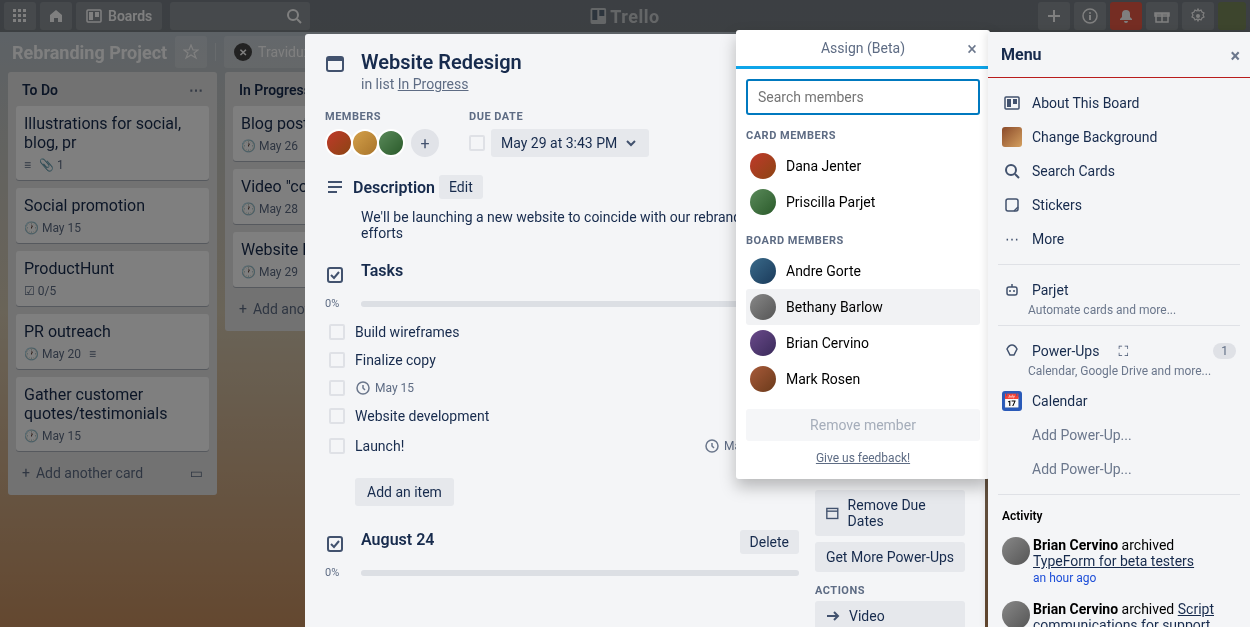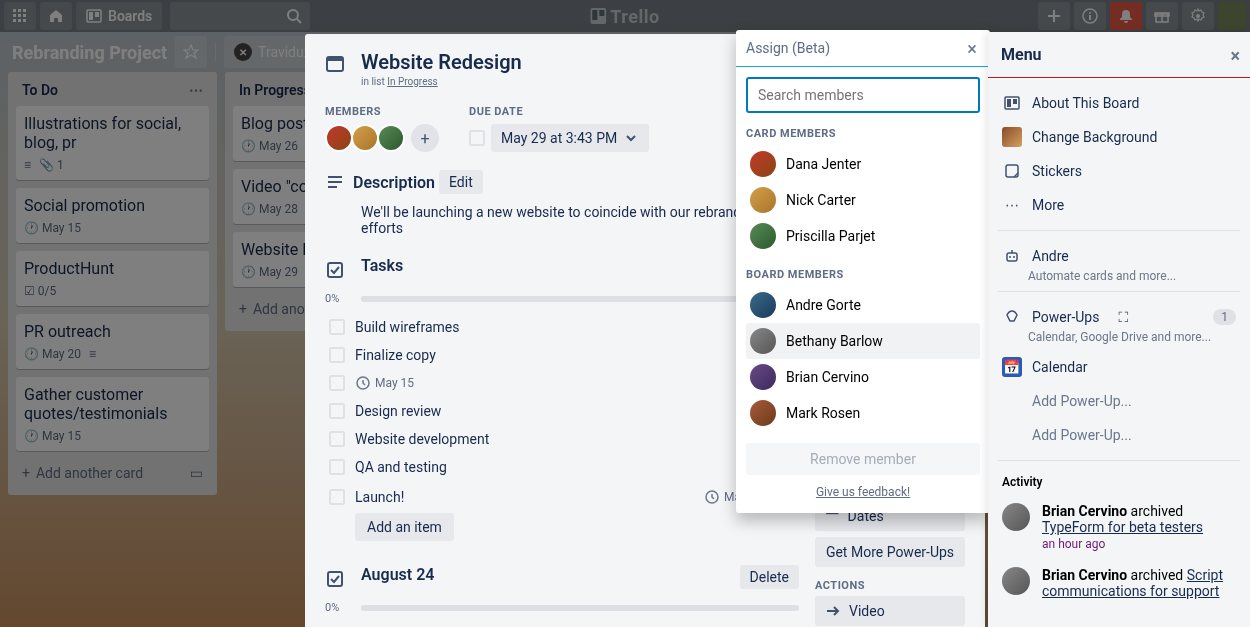--- a/index.html
+++ b/index.html
@@ -35,21 +35,21 @@
 .add-card { display: flex; align-items: center; gap: 6px; color: #5e6c84; padding: 6px; cursor: pointer; font-size: 14px; }
 
 
 .overlay { position: absolute; inset: 0; background: rgba(0,0,0,0.5); }
 
 
 .card-modal { position: absolute; top: 34px; left: 305px; width: 680px; background: #f4f5f7; border-radius: 3px; padding: 16px 20px; color: #172b4d; }
 .cm-header { display: flex; gap: 12px; align-items: flex-start; }
 .cm-icon { width: 24px; margin-top: 4px; }
 .cm-title { font-size: 20px; font-weight: 600; }
-.cm-listinfo { font-size: 10px; color: #5e6c84; margin-top: 2px; }
+.cm-listinfo { font-size: 14px; color: #5e6c84; margin-top: 2px; }
 .cm-listinfo a { color: #5e6c84; text-decoration: underline; }
 .cm-body { display: flex; gap: 16px; margin-top: 18px; }
 .cm-main { flex: 1; }
 .cm-side { width: 150px; }
 .meta-row { display: flex; gap: 30px; margin-bottom: 16px; }
 .meta-label { font-size: 11px; font-weight: 700; color: #5e6c84; letter-spacing: 0.5px; margin-bottom: 6px; }
 .members { display: flex; gap: 2px; align-items: center; }
 .member-av { width: 28px; height: 28px; border-radius: 50%; border: 2px solid #fff; margin-left: -4px; }
 .member-av:first-child { margin-left: 0; }
 .add-member { width: 28px; height: 28px; border-radius: 50%; background: rgba(9,30,66,0.08); display: flex; align-items: center; justify-content: center; color: #42526e; cursor: pointer; margin-left: 4px; }
@@ -63,27 +63,27 @@
 .checklist-header { display: flex; align-items: flex-start; gap: 12px; }
 .checklist-header .section-title { flex: 1; }
 .progress { margin-left: 0; margin-bottom: 8px; display: flex; align-items: center; gap: 8px; }
 .progress-pct { font-size: 11px; color: #5e6c84; width: 28px; }
 .progress-bar { flex: 1; height: 6px; background: rgba(9,30,66,0.1); border-radius: 3px; }
 .check-item { display: flex; align-items: center; gap: 10px; padding: 6px 0; }
 .check-box { width: 16px; height: 16px; border: 2px solid #dfe1e6; border-radius: 2px; flex-shrink: 0; margin-left: 4px; cursor: pointer; }
 .check-text { font-size: 14px; flex: 1; }
 .check-date { display: flex; align-items: center; gap: 4px; font-size: 12px; color: #5e6c84; }
 .check-av { width: 20px; height: 20px; border-radius: 50%; margin-left: 6px; }
-.add-item-btn { background: rgba(9,30,66,0.06); padding: 6px 12px; border-radius: 3px; font-size: 14px; cursor: pointer; display: inline-block; margin-left: 30px; margin-top: 0; }
+.add-item-btn { background: rgba(9,30,66,0.06); padding: 6px 12px; border-radius: 3px; font-size: 14px; cursor: pointer; display: inline-block; margin-left: 30px; margin-top: 16px; }
 .side-label { font-size: 11px; font-weight: 700; color: #5e6c84; letter-spacing: 0.5px; margin: 12px 0 4px; }
 .side-btn { width: 100%; background: rgba(9,30,66,0.06); padding: 7px 10px; border-radius: 3px; font-size: 14px; cursor: pointer; margin-bottom: 6px; display: flex; align-items: center; gap: 8px; color: #172b4d; }
 
 
 .assign-pop { position: absolute; top: 30px; left: 736px; width: 254px; background: #fff; border-radius: 3px; box-shadow: 0 8px 16px rgba(0,0,0,0.25); padding: 0; }
-.pop-header { text-align: left; padding: 10px; font-size: 14px; color: #5e6c84; border-bottom: 1px solid #0ea5e9; position: relative; }
+.pop-header { text-align: center; padding: 10px; font-size: 14px; color: #5e6c84; border-bottom: 3px solid #0ea5e9; position: relative; }
 .pop-close { position: absolute; right: 8px; top: 8px; width: 20px; height: 20px; display: flex; align-items: center; justify-content: center; cursor: pointer; color: #6b778c; font-size: 18px; }
 .pop-body { padding: 10px; }
 .search-input { width: 100%; padding: 8px 10px; border: 2px solid #0079bf; border-radius: 3px; font-size: 14px; outline: none; }
 .pop-section-label { font-size: 11px; font-weight: 700; color: #5e6c84; letter-spacing: 0.5px; margin: 14px 0 6px; }
 .member-row { display: flex; align-items: center; gap: 10px; padding: 5px 4px; cursor: pointer; border-radius: 3px; font-size: 14px; }
 .member-row.hover { background: rgba(9,30,66,0.06); }
 .member-row-av { width: 26px; height: 26px; border-radius: 50%; flex-shrink: 0; }
 .remove-btn { width: 100%; background: rgba(9,30,66,0.04); padding: 8px; border-radius: 3px; font-size: 14px; color: #a5adba; text-align: center; margin-top: 12px; cursor: pointer; }
 .feedback-link { display: block; text-align: center; font-size: 12px; color: #5e6c84; text-decoration: underline; margin: 10px 0 4px; cursor: pointer; }
 
@@ -92,24 +92,24 @@
 .menu-header { text-align: left; padding: 13px; font-size: 16px; font-weight: 700; color: #172b4d; border-bottom: 1px solid #b91c1c; position: relative; }
 .menu-close { position: absolute; right: 10px; top: 13px; cursor: pointer; color: #6b778c; font-size: 18px; }
 .menu-body { padding: 8px 10px; }
 .menu-item { display: flex; align-items: center; gap: 10px; padding: 7px 4px; cursor: pointer; font-size: 14px; color: #172b4d; border-radius: 3px; }
 .menu-icon { width: 20px; height: 20px; display: flex; align-items: center; justify-content: center; color: #42526e; flex-shrink: 0; }
 .menu-bg-thumb { width: 20px; height: 20px; background: linear-gradient(135deg, #8a4a2a, #d4a060); border-radius: 3px; }
 .menu-sep { border-top: 1px solid #dfe1e6; margin: 8px 0; }
 .menu-sub { font-size: 12px; color: #6b778c; margin-left: 30px; margin-top: -4px; margin-bottom: 6px; }
 .menu-count { margin-left: auto; background: #dfe1e6; border-radius: 10px; padding: 1px 8px; font-size: 12px; color: #5e6c84; }
 .activity-title { font-size: 12px; font-weight: 600; padding: 6px 4px; }
-.activity-item { display: flex; gap: 12px; padding: 8px 4px; font-size: 14px; justify-content: center; }
+.activity-item { display: flex; gap: 3px; padding: 8px 4px; font-size: 14px; justify-content: center; }
 .act-av { width: 28px; height: 28px; border-radius: 50%; flex-shrink: 0; }
 .act-text a { color: #172b4d; text-decoration: underline; }
-.act-time { font-size: 12px; color: #701a75; margin-top: 2px; }
+.act-time { font-size: 12px; color: #1d4ed8; margin-top: 2px; }
 
 
 .av1 { background: linear-gradient(135deg,#c0392b,#8b4513); }
 .av2 { background: linear-gradient(135deg,#d4a04a,#a8742a); }
 .av3 { background: linear-gradient(135deg,#5a8a5a,#2a5a2a); }
 .av4 { background: linear-gradient(135deg,#3a6a8a,#1a3a5a); }
 .av5 { background: linear-gradient(135deg,#888,#555); }
 .av6 { background: linear-gradient(135deg,#6a4a8a,#3a2a5a); }
 .av7 { background: linear-gradient(135deg,#a85a3a,#6a3a1a); }
 
@@ -363,41 +363,25 @@
     </div>
           <div class="check-item">
             <div class="check-box"></div>
     <div class="check-date"><svg class="ico" viewBox="0 0 16 16">
                 <circle cx="8" cy="8" r="6" fill="none" stroke="#6b778c" stroke-width="1.5"></circle>
                 <path d="M8 5v3l2 2" fill="none" stroke="#6b778c" stroke-width="1.5"></path>
               </svg>May 15</div>
     </div>
           <div class="check-item">
             <div class="check-box"></div>
-    <div class="check-text">Design review</div>
-    <div class="check-date"><svg class="ico" viewBox="0 0 16 16">
-                <circle cx="8" cy="8" r="6" fill="none" stroke="#6b778c" stroke-width="1.5"></circle>
-                <path d="M8 5v3l2 2" fill="none" stroke="#6b778c" stroke-width="1.5"></path>
-              </svg>May 19</div>
-    </div>
-          <div class="check-item">
-            <div class="check-box"></div>
     <div class="check-text">Website development</div>
     <div class="check-date"><svg class="ico" viewBox="0 0 16 16">
                 <circle cx="8" cy="8" r="6" fill="none" stroke="#6b778c" stroke-width="1.5"></circle>
                 <path d="M8 5v3l2 2" fill="none" stroke="#6b778c" stroke-width="1.5"></path>
               </svg>May 21</div>
-    </div>
-          <div class="check-item">
-            <div class="check-box"></div>
-    <div class="check-text">QA and testing</div>
-    <div class="check-date"><svg class="ico" viewBox="0 0 16 16">
-                <circle cx="8" cy="8" r="6" fill="none" stroke="#6b778c" stroke-width="1.5"></circle>
-                <path d="M8 5v3l2 2" fill="none" stroke="#6b778c" stroke-width="1.5"></path>
-              </svg>May 25</div>
     </div>
           <div class="check-item">
             <div class="check-box"></div>
     <div class="check-text">Launch!</div>
     <div class="check-date"><svg class="ico" viewBox="0 0 16 16">
                 <circle cx="8" cy="8" r="6" fill="none" stroke="#6b778c" stroke-width="1.5"></circle>
                 <path d="M8 5v3l2 2" fill="none" stroke="#6b778c" stroke-width="1.5"></path>
               </svg>May 29</div>
     <div class="check-av av2"></div>
           </div>
@@ -446,24 +430,20 @@
     <div class="pop-close">×</div>
   </div>
   <div class="pop-body">
     <input class="search-input" placeholder="Search members" style="">
     <div class="pop-section-label">CARD MEMBERS</div>
     <div class="member-row">
         <div class="member-row-av av1"></div>
         <span>Dana Jenter</span>
       </div>
     <div class="member-row">
-        <div class="member-row-av av2"></div>
-        <span>Nick Carter</span>
-      </div>
-    <div class="member-row">
         <div class="member-row-av av3"></div>
         <span>Priscilla Parjet</span>
       </div>
     <div class="pop-section-label">BOARD MEMBERS</div>
     <div class="member-row">
         <div class="member-row-av av4"></div>
         <span>Andre Gorte</span>
       </div>
     <div class="member-row hover">
         <div class="member-row-av av5"></div>
@@ -498,41 +478,50 @@
         </div>
         <span>About This Board</span>
       </div>
     <div class="menu-item">
         <div class="menu-bg-thumb"></div>
         <span>Change Background</span>
       </div>
     <div class="menu-item">
         <div class="menu-icon">
           <svg class="ico" viewBox="0 0 16 16">
+            <circle cx="7" cy="7" r="5" fill="none" stroke="currentColor" stroke-width="2"></circle>
+            <line x1="11" y1="11" x2="15" y2="15" stroke="currentColor" stroke-width="2"></line>
+          </svg>
+        </div>
+        <span>Search Cards</span>
+      </div>
+    <div class="menu-item">
+        <div class="menu-icon">
+          <svg class="ico" viewBox="0 0 16 16">
             <rect x="2" y="2" width="12" height="12" rx="2" fill="none" stroke="currentColor" stroke-width="1.5"></rect>
             <path d="M10 14l4-4" stroke="currentColor" stroke-width="1.5"></path>
           </svg>
         </div>
         <span>Stickers</span>
       </div>
     <div class="menu-item">
         <div class="menu-icon">⋯</div>
         <span>More</span>
       </div>
     <div class="menu-sep"></div>
     <div class="menu-item">
         <div class="menu-icon">
           <svg class="ico" viewBox="0 0 16 16">
             <rect x="3" y="5" width="10" height="8" rx="2" fill="none" stroke="currentColor" stroke-width="1.5"></rect>
             <circle cx="6" cy="9" r="1"></circle>
             <circle cx="10" cy="9" r="1"></circle>
             <line x1="8" y1="2" x2="8" y2="5" stroke="currentColor" stroke-width="1.5"></line>
           </svg>
         </div>
-        <span>Andre</span>
+        <span>Parjet</span>
       </div>
     <div class="menu-sub">Automate cards and more...</div>
     <div class="menu-sep"></div>
     <div class="menu-item">
         <div class="menu-icon">
           <svg class="ico" viewBox="0 0 16 16">
             <path d="M8 2c3 0 5 4 5 4l-3 6H6L3 6s2-4 5-4z" fill="none" stroke="currentColor" stroke-width="1.5"></path>
           </svg>
         </div>
         <span>Power-Ups</span>

